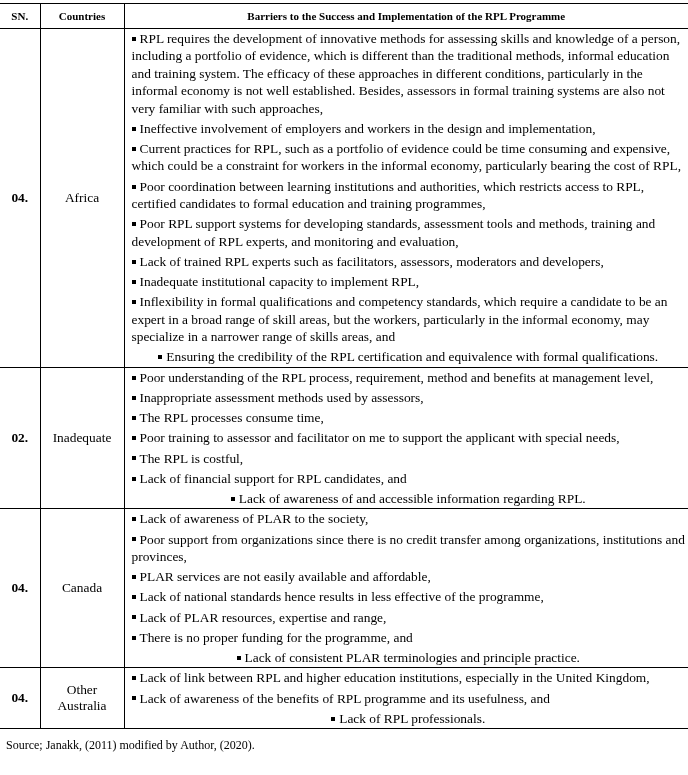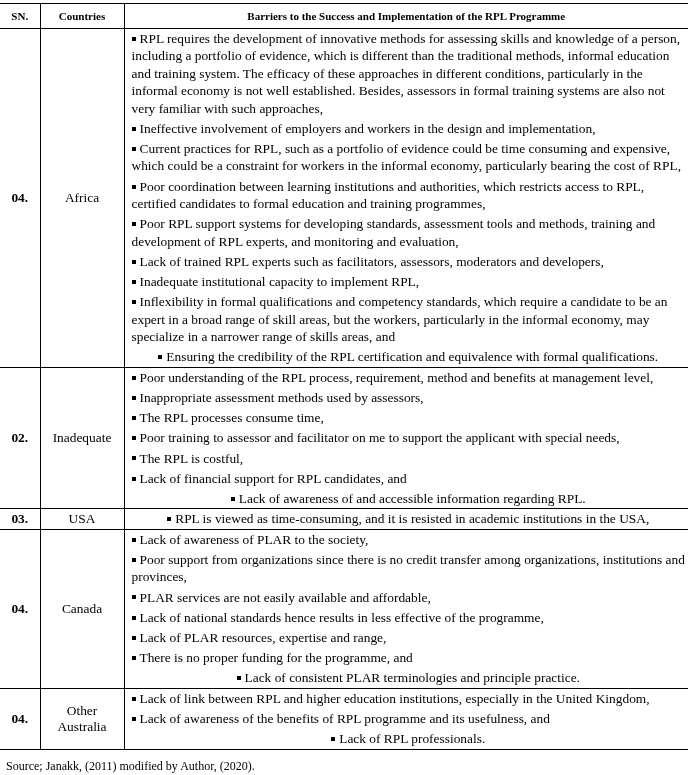--- a/index.html
+++ b/index.html
@@ -90,27 +90,20 @@
           <div class="item"><span class="bullet"></span><span>Poor understanding of the RPL process, requirement, method and benefits at management level,</span></div>
           <div class="item"><span class="bullet"></span><span>Inappropriate assessment methods used by assessors,</span></div>
           <div class="item"><span class="bullet"></span><span>The RPL processes consume time,</span></div>
           <div class="item"><span class="bullet"></span><span>Poor training to assessor and facilitator on me to support the applicant with special needs,</span></div>
           <div class="item"><span class="bullet"></span><span>The RPL is costful,</span></div>
           <div class="item"><span class="bullet"></span><span>Lack of financial support for RPL candidates, and</span></div>
           <div class="item"><span class="bullet"></span><span>Lack of awareness of and accessible information regarding RPL.</span></div>
         </td>
       </tr>
       <tr>
-        <td class="sn">03.</td>
-        <td class="country" style="padding: 0px 8px;">USA</td>
-        <td class="barriers">
-          <div class="item"><span class="bullet"></span><span>RPL is viewed as time-consuming, and it is resisted in academic institutions in the USA,</span></div>
-        </td>
-      </tr>
-      <tr>
         <td class="sn">04.</td>
         <td class="country" style="padding: 0px 17px;">Canada</td>
         <td class="barriers">
           <div class="item"><span class="bullet"></span><span>Lack of awareness of PLAR to the society,</span></div>
           <div class="item"><span class="bullet"></span><span>Poor support from organizations since there is no credit transfer among organizations, institutions and provinces,</span></div>
           <div class="item"><span class="bullet"></span><span>PLAR services are not easily available and affordable,</span></div>
           <div class="item"><span class="bullet"></span><span>Lack of national standards hence results in less effective of the programme,</span></div>
           <div class="item"><span class="bullet"></span><span>Lack of PLAR resources, expertise and range,</span></div>
           <div class="item"><span class="bullet"></span><span>There is no proper funding for the programme, and</span></div>
           <div class="item"><span class="bullet"></span><span>Lack of consistent PLAR terminologies and principle practice.</span></div>

